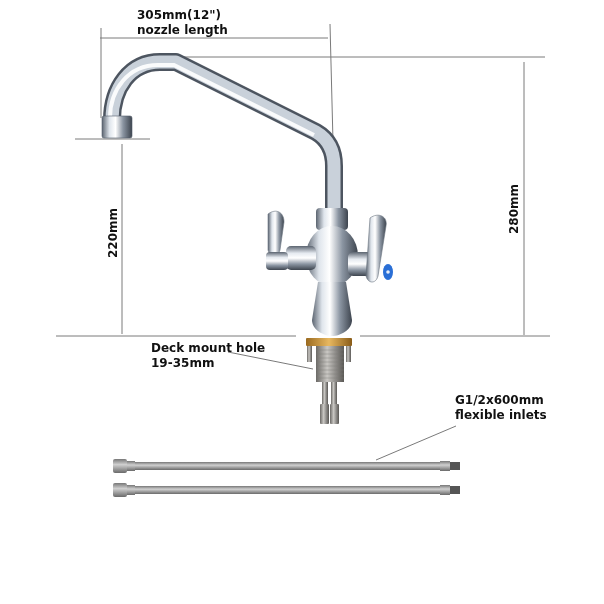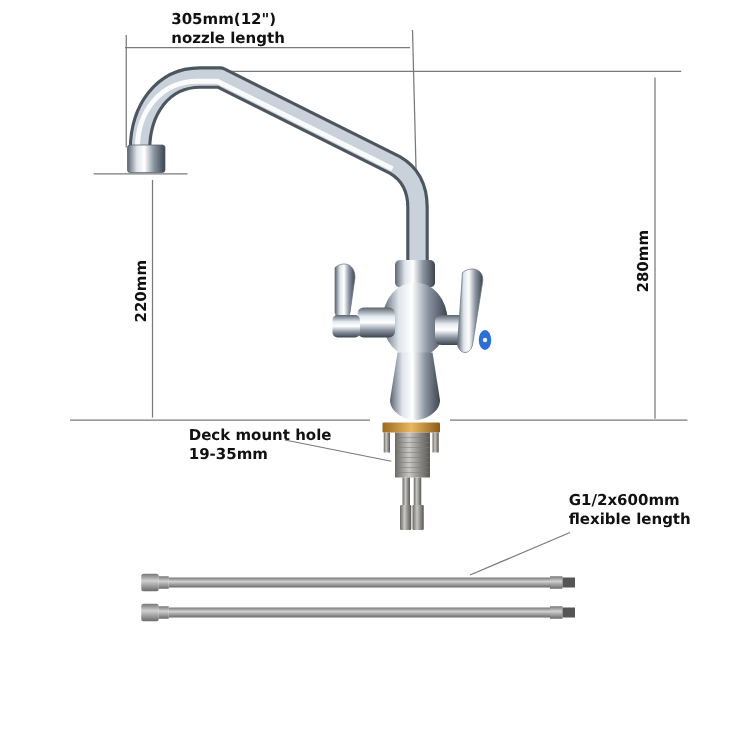--- a/index.html
+++ b/index.html
@@ -140,14 +140,14 @@
 
 <div class="vlabel" style="left:489px; top:202px; width:50px; text-align:center;">280mm</div>
 
 <div class="label" style="left:151px; top:341px;">
   <div>Deck mount hole</div>
   <div>19-35mm</div>
 </div>
 
 <div class="label" style="left:432px; top:393px;margin-left:23px;">
   <div>G1/2x600mm</div>
-  <div>flexible length</div>
+  <div>flexible inlets</div>
 </div>
 
 </body></html>

